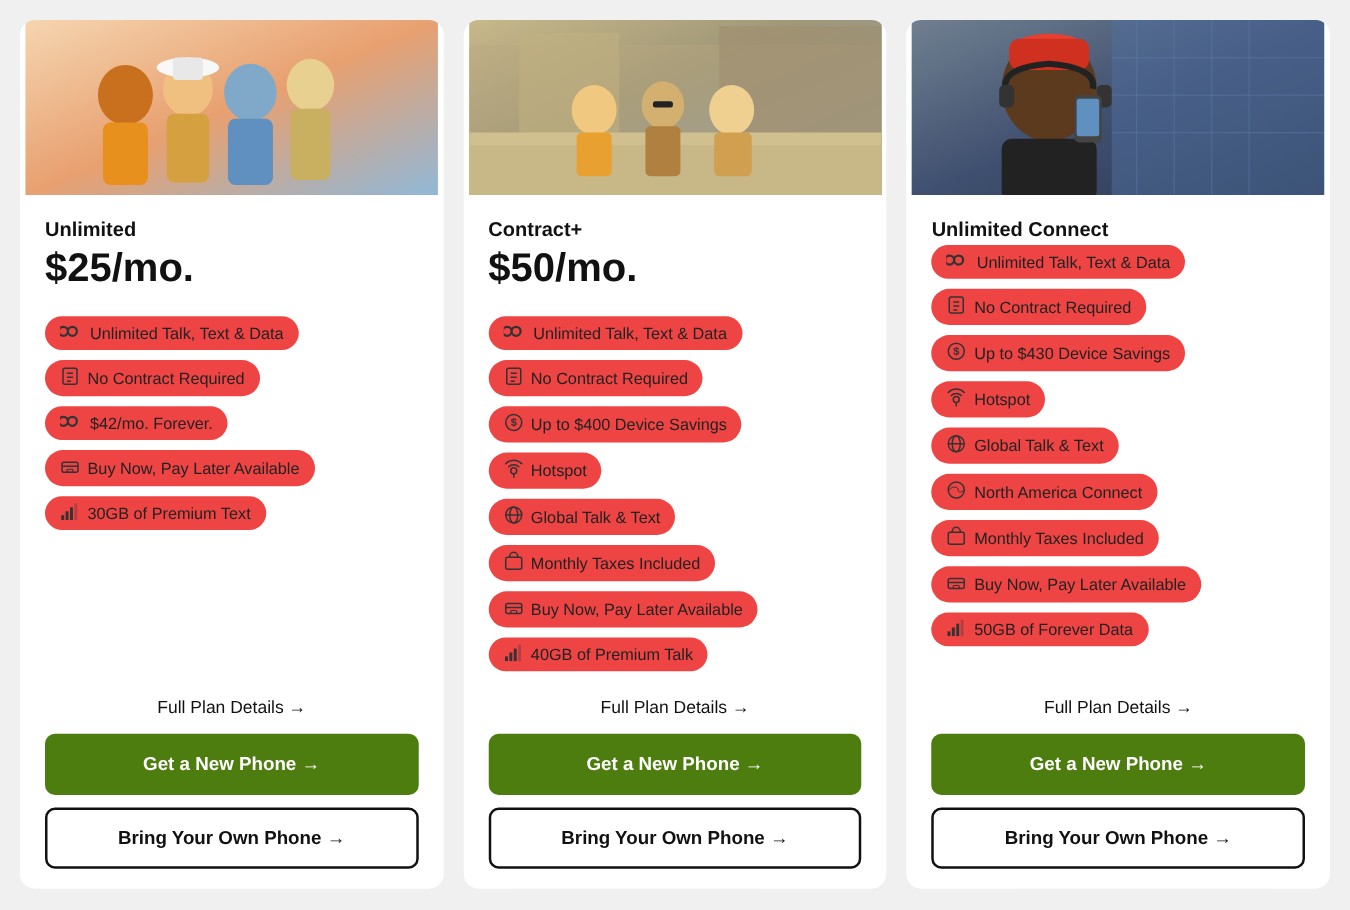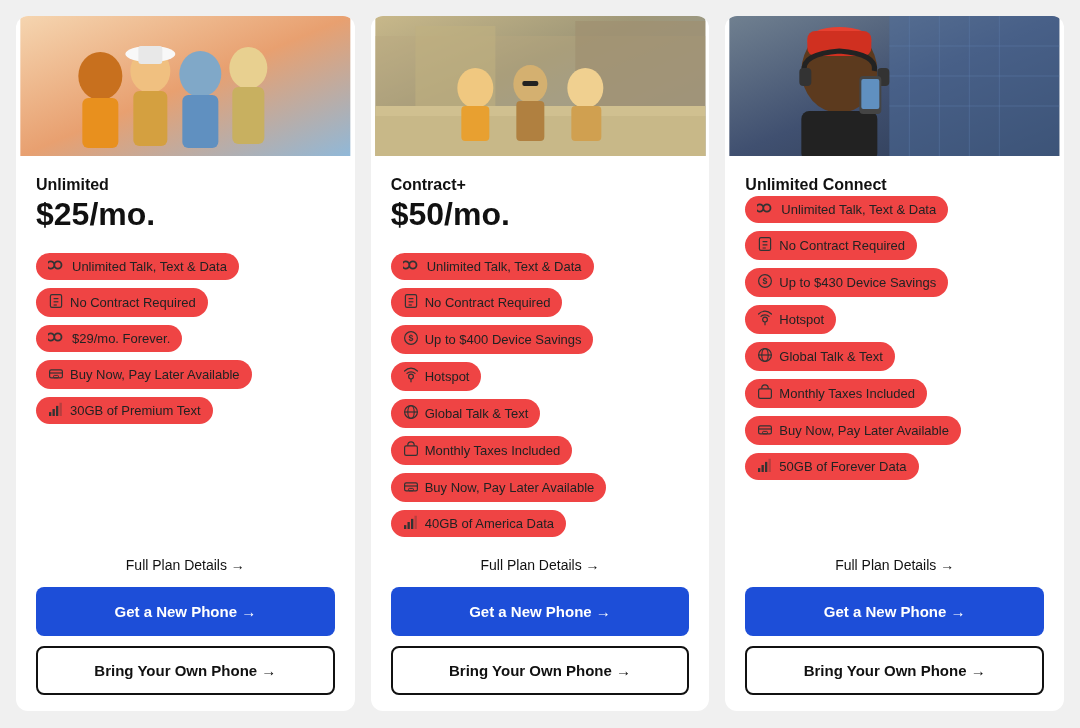--- a/index.html
+++ b/index.html
@@ -77,21 +77,21 @@
       margin: 20px 0 14px;
       font-size: 14px;
       font-weight: 400;
       color: #111;
       cursor: pointer;
       text-decoration: none;
     }
     .btn-get-phone {
       display: block;
       width: 100%;
-      background: #1d4ed8;
+      background: #4d7c0f;
       color: #fff;
       border: none;
       border-radius: 8px;
       padding: 16px;
       font-size: 15px;
       font-weight: 600;
       cursor: pointer;
       margin-bottom: 10px;
       text-align: center;
     }
@@ -169,21 +169,21 @@
                   <line x1="7" y1="15" x2="11" y2="15" stroke="#333" stroke-width="1.5"></line>
                 </svg></span>
               <span>No Contract Required</span>
             </span>
           </li>
           <li class="feature-item">
             <span class="feature-badge">
               <span class="feature-icon"><svg viewBox="0 0 20 14" width="18" height="14" fill="none" stroke="#333" stroke-width="2">
                   <path d="M7 7c0-2.2 1.8-4 4-4s4 1.8 4 4-1.8 4-4 4-4-1.8-4-4zm0 0c0 2.2-1.8 4-4 4S-1 9.2-1 7s1.8-4 4-4 4 1.8 4 4z"></path>
                 </svg></span>
-              <span>$29/mo. Forever.</span>
+              <span>$42/mo. Forever.</span>
             </span>
           </li>
           <li class="feature-item">
             <span class="feature-badge">
               <span class="feature-icon"><svg viewBox="0 0 20 20" width="16" height="16" fill="none">
                   <rect x="2" y="6" width="16" height="10" rx="2" stroke="#333" stroke-width="1.5"></rect>
                   <line x1="2" y1="10" x2="18" y2="10" stroke="#333" stroke-width="1.5"></line>
                   <rect x="7" y="13" width="6" height="3" rx="1" stroke="#333" stroke-width="1.2"></rect>
                 </svg></span>
               <span>Buy Now, Pay Later Available</span>
@@ -306,21 +306,21 @@
             </span>
           </li>
           <li class="feature-item">
             <span class="feature-badge">
               <span class="feature-icon"><svg viewBox="0 0 20 18" width="16" height="14" fill="#333">
                   <rect x="1" y="13" width="3" height="5"></rect>
                   <rect x="5.5" y="9" width="3" height="9"></rect>
                   <rect x="10" y="5" width="3" height="13"></rect>
                   <rect x="14.5" y="1" width="3" height="17" opacity="0.3"></rect>
                 </svg></span>
-              <span>40GB of America Data</span>
+              <span>40GB of Premium Talk</span>
             </span>
           </li>
         </ul>
         <a class="full-plan-link" href="#">Full Plan Details →</a>
         <button class="btn-get-phone">Get a New Phone →</button>
         <button class="btn-byop">Bring Your Own Phone →</button>
       </div>
     </div>
     <div class="plan-card">
       <div class="image-area"><svg viewBox="0 0 330 140" xmlns="http://www.w3.org/2000/svg">
@@ -404,20 +404,29 @@
                   <circle cx="10" cy="10" r="8" stroke="#333" stroke-width="1.5"></circle>
                   <ellipse cx="10" cy="10" rx="4" ry="8" stroke="#333" stroke-width="1.5"></ellipse>
                   <line x1="2" y1="10" x2="18" y2="10" stroke="#333" stroke-width="1.5"></line>
                 </svg></span>
               <span>Global Talk &amp; Text</span>
             </span>
           </li>
           <li class="feature-item">
             <span class="feature-badge">
               <span class="feature-icon"><svg viewBox="0 0 20 20" width="16" height="16" fill="none">
+                  <circle cx="10" cy="10" r="8" stroke="#333" stroke-width="1.5"></circle>
+                  <path d="M3 10c0 0 2-3 5-3s4 2 4 2-1 3 2 3 3-2 3-2" stroke="#333" stroke-width="1" fill="none"></path>
+                </svg></span>
+              <span>North America Connect</span>
+            </span>
+          </li>
+          <li class="feature-item">
+            <span class="feature-badge">
+              <span class="feature-icon"><svg viewBox="0 0 20 20" width="16" height="16" fill="none">
                   <rect x="2" y="6" width="16" height="12" rx="2" stroke="#333" stroke-width="1.5"></rect>
                   <path d="M6 6V5a4 4 0 018 0v1" stroke="#333" stroke-width="1.5"></path>
                 </svg></span>
               <span>Monthly Taxes Included</span>
             </span>
           </li>
           <li class="feature-item">
             <span class="feature-badge">
               <span class="feature-icon"><svg viewBox="0 0 20 20" width="16" height="16" fill="none">
                   <rect x="2" y="6" width="16" height="10" rx="2" stroke="#333" stroke-width="1.5"></rect>

